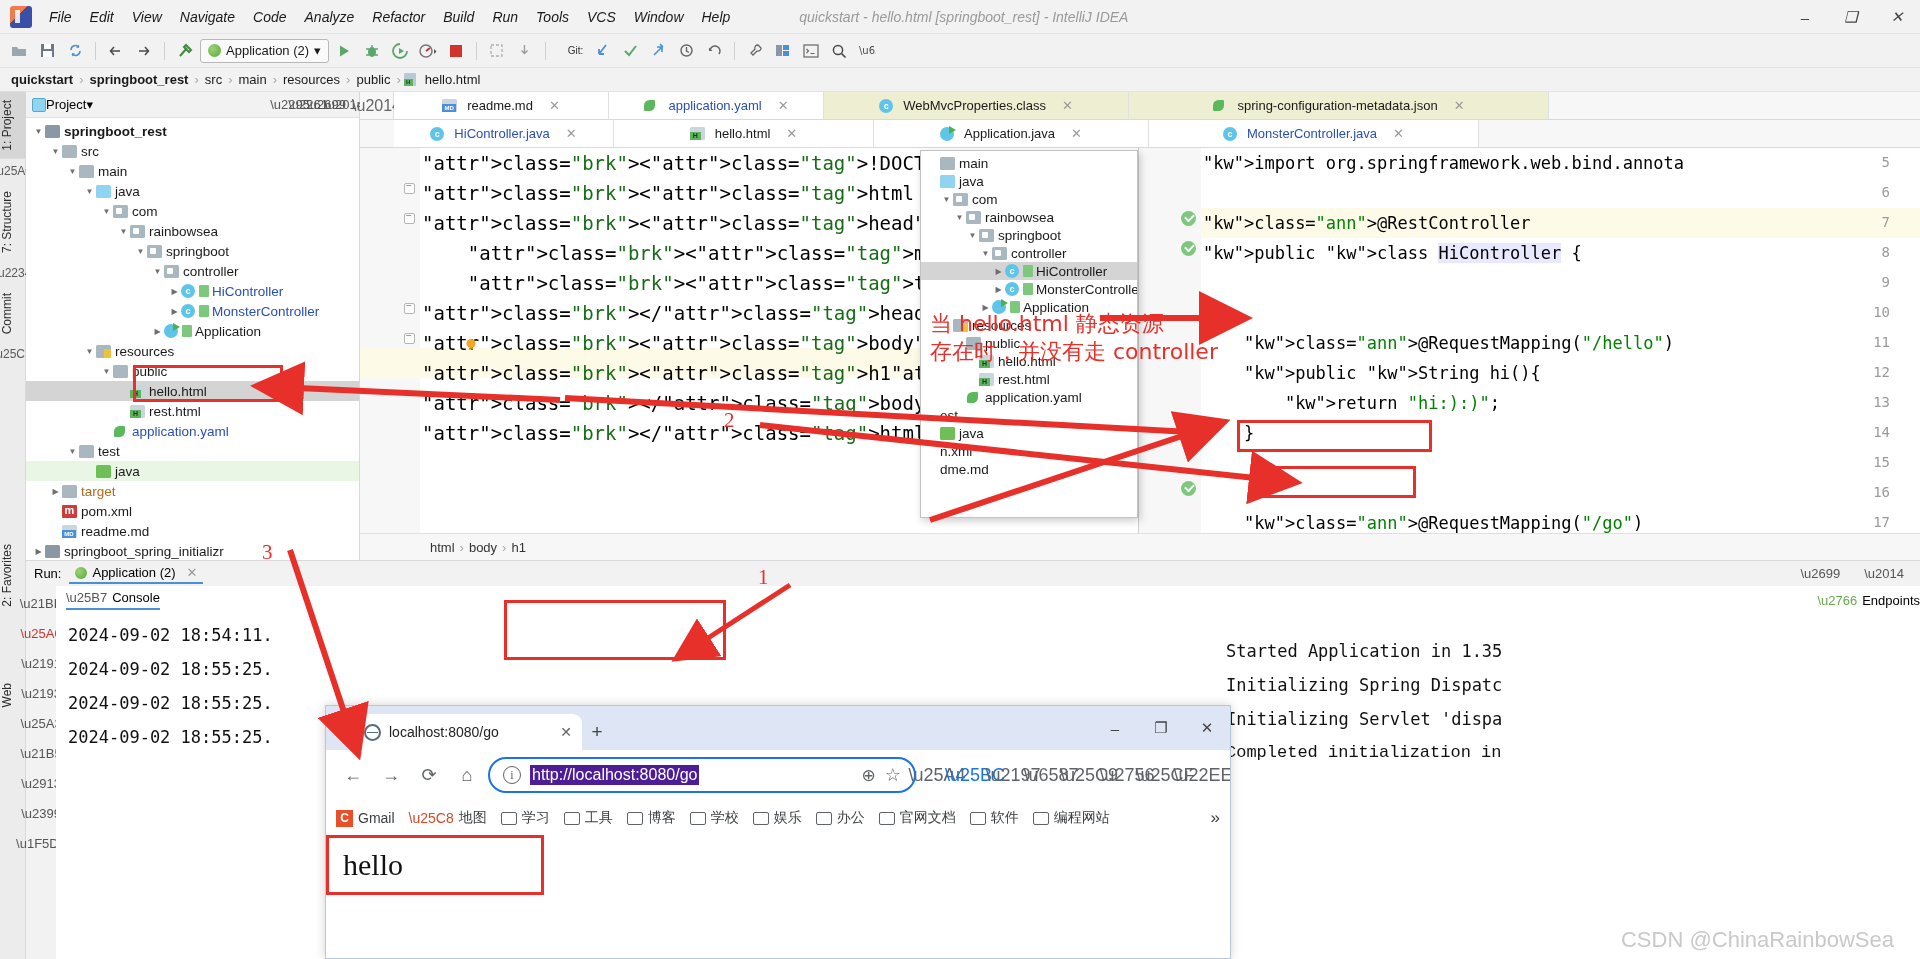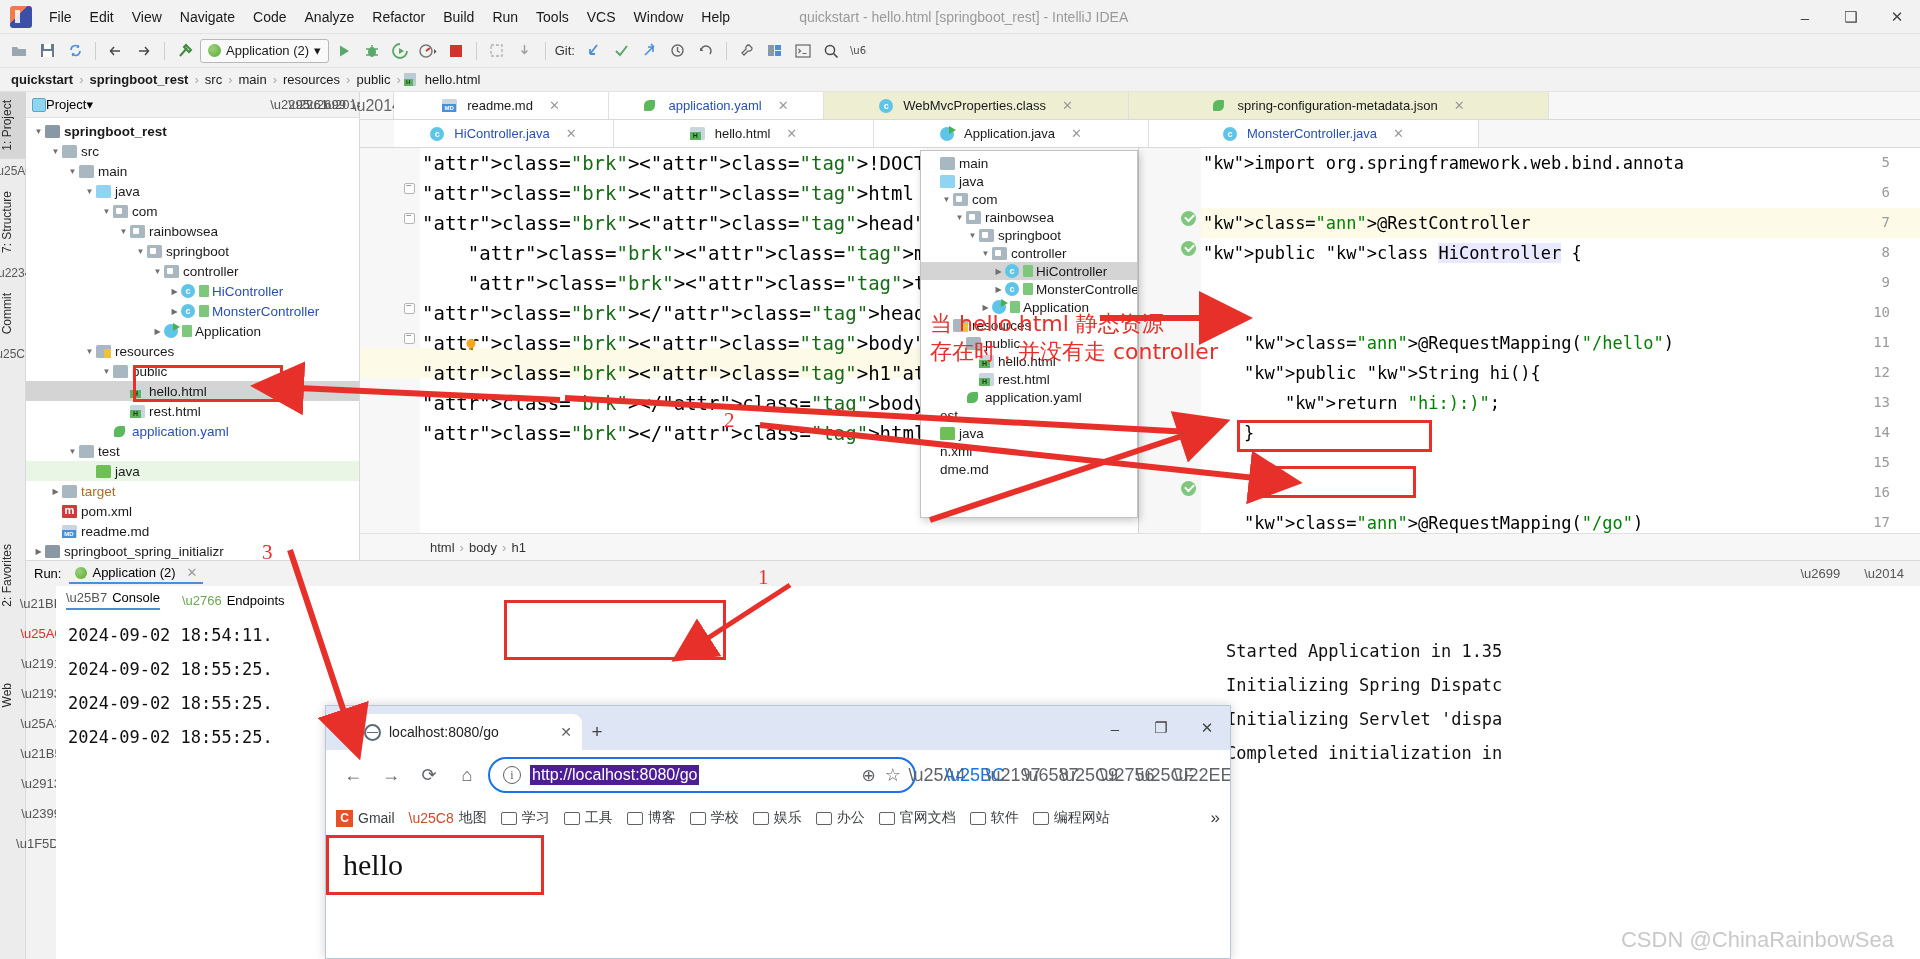--- a/index.html
+++ b/index.html
@@ -10,20 +10,21 @@
     background: #f2f2f2;
     overflow: hidden;
   }
   #root { position: relative; width: 1920px; height: 959px; }
 
   
   .menubar {
     position: absolute; top: 0; left: 0; width: 1920px; height: 34px;
     background: #f2f2f2; display: flex; align-items: center;
     border-bottom: 1px solid #e3e3e3;
+    font-style: italic;
   }
   .app-logo {
     width: 22px; height: 22px; margin: 0 8px 0 10px;
     background: linear-gradient(135deg,#f27b4d 0%,#f27b4d 40%,#3b4ea8 40%,#3b4ea8 100%);
     border-radius: 3px; position: relative;
   }
   .app-logo::after {
     content:""; position:absolute; left:5px; top:4px; width:5px; height:13px;
     background:#fff; opacity:.85;
   }
@@ -49,21 +50,21 @@
     font-size:14px; color:#4a4a4a; border-radius:3px; }
   .tb svg { display:block; }
   .tb-sep { width:1px; height:18px; background:#cfcfcf; margin:0 5px; }
   .runcfg {
     display:flex; align-items:center; gap:5px; height:24px; padding:0 7px;
     border:1px solid #b8b8b8; border-radius:3px; background:#fafafa; font-size:13px; color:#1a1a1a;
     white-space:nowrap;
   }
   .runcfg .dot { width:13px; height:13px; border-radius:50%;
     background:radial-gradient(circle at 35% 35%, #9ad37a, #5aa832); }
-  .git-label { font-size:13px; color:#333; margin:0 4px 0 2px; }
+  .git-label { font-size:10px; color:#333; margin:0 4px 0 15px; }
 
   
   .breadcrumb {
     position:absolute; top:68px; left:0; width:1920px; height:24px;
     background:#f2f2f2; display:flex; align-items:center; padding-left:8px; gap:3px;
     font-size:13px; color:#1a1a1a; border-bottom:1px solid #e3e3e3;
   }
   .bc-item { padding:0 3px; }
   .bc-item.bold { font-weight:bold; }
   .bc-sep { color:#a9a9a9; }
@@ -214,21 +215,21 @@
     position:absolute; left:26px; top:560px; width:1894px; height:26px;
     background:#f2f2f2; border-top:1px solid #d9d9d9; display:flex; align-items:center;
     gap:8px; padding-left:8px; font-size:13px;
   }
   .runhdr .rtab { display:flex; align-items:center; gap:5px; padding:2px 6px;
     border-bottom:2px solid #4a90d9; }
   .runhdr .rtab .dot { width:12px;height:12px;border-radius:50%;
     background:radial-gradient(circle at 35% 35%, #9ad37a, #5aa832); }
   .runsub {
     position:absolute; left:56px; top:586px; width:1864px; height:28px;
-    background:#fff; display:flex; align-items:center; gap:22px; padding-left:10px; font-size:13px;
+    background:#fff; display:flex; align-items:center; gap:22px; padding-left:10px; font-size:13px;justify-content:space-between;
   }
   .runsub .it { display:flex; align-items:center; gap:5px; }
   .runsub .it.active { border-bottom:2px solid #4a90d9; padding-bottom:3px; }
   .runrail {
     position:absolute; left:26px; top:586px; width:30px; height:373px;
     background:#f2f2f2; display:flex; flex-direction:column; align-items:center;
     gap:8px; padding-top:6px;
   }
   .rail-ico { width:22px;height:22px;display:flex;align-items:center;justify-content:center;
     color:#555; font-size:13px; }
@@ -920,21 +921,21 @@
   </div>
 
   <div class="console" id="console-out">
       <div style="position: absolute; top: 4px; left: 12px;">2024-09-02 18:54:11.</div>
       <div style="position: absolute; top: 38px; left: 12px;">2024-09-02 18:55:25.</div>
       <div style="position: absolute; top: 72px; left: 12px;">2024-09-02 18:55:25.</div>
       <div style="position: absolute; top: 106px; left: 12px;">2024-09-02 18:55:25.</div>
       <div class="cright" style="position: absolute; top: 20px;">Started Application in 1.35</div>
       <div class="cright" style="position: absolute; top: 54px;">Initializing Spring Dispatc</div>
       <div class="cright" style="position: absolute; top: 88px;">Initializing Servlet 'dispa</div>
-      <div class="cright" style="position: absolute; top: 122px;">Completed initialization in</div>
+      <div class="cright" style="position: absolute; top: 122px; font-family: Liberation Mono, monospace;">Completed initialization in</div>
     </div>
 
   <div class="browser">
     <div class="bchrome">
       <div class="bchevron">⌄</div>
       <div class="btab">
         <span class="favicon"></span>
         <span>localhost:8080/go</span>
         <span style="margin-left:auto;color:#5f6368">✕</span>
       </div>

